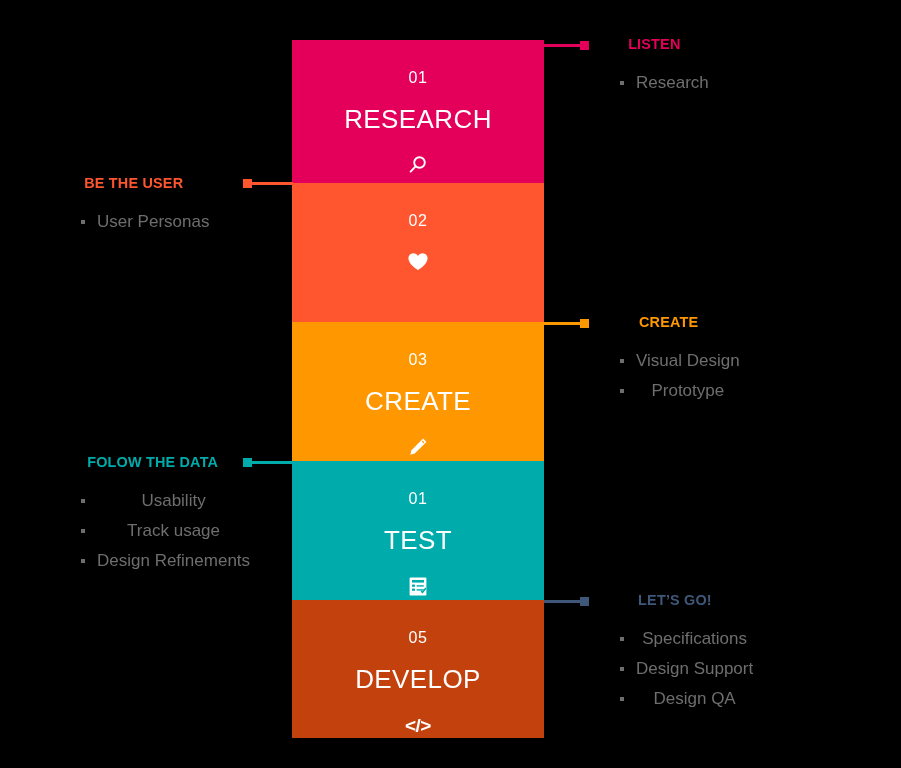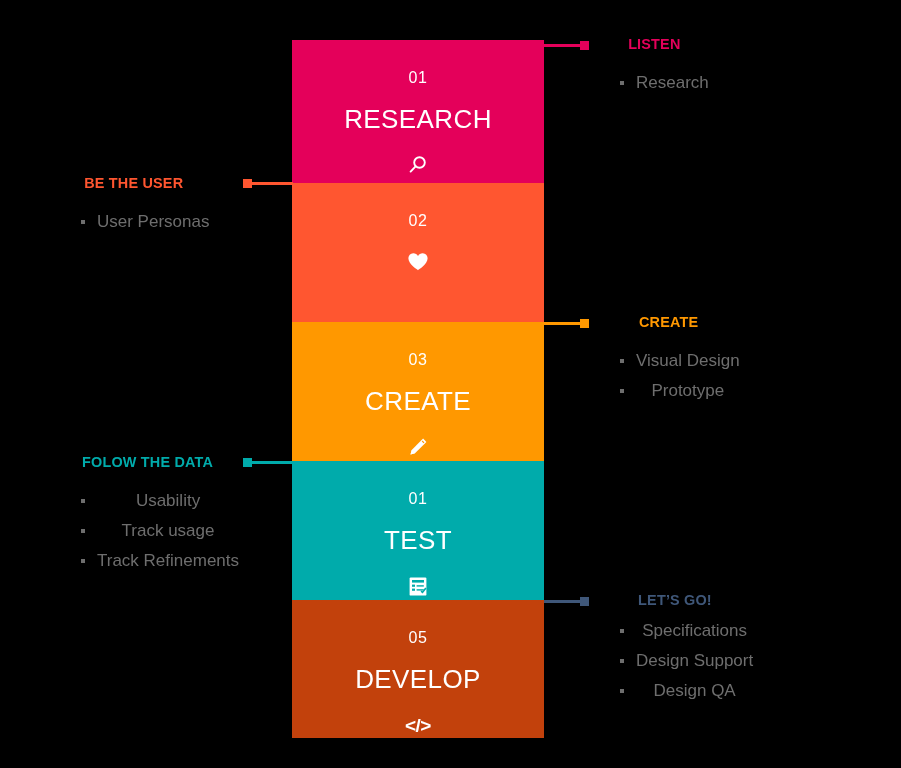--- a/index.html
+++ b/index.html
@@ -256,28 +256,28 @@
     <li class="bullet-item">
       <span class="bullet-dot"></span>
       <span>Usability</span>
     </li>
     <li class="bullet-item">
       <span class="bullet-dot"></span>
       <span>Track usage</span>
     </li>
     <li class="bullet-item">
       <span class="bullet-dot"></span>
-      <span>Track Refinements</span>
+      <span>Design Refinements</span>
     </li>
   </ul>
 </div>
 
 <div class="annotation right" style="left:607px; top:592px;">
   <div class="annotation-heading" style="color:#3F5779;">LET’S GO!</div>
-  <ul class="bullet-list" style="margin-top:8px; margin-left:11px;">
+  <ul class="bullet-list" style="margin-top:16px; margin-left:11px;">
     <li class="bullet-item">
       <span class="bullet-dot"></span>
       <span>Specifications</span>
     </li>
     <li class="bullet-item">
       <span class="bullet-dot"></span>
       <span>Design Support</span>
     </li>
     <li class="bullet-item">
       <span class="bullet-dot"></span>

